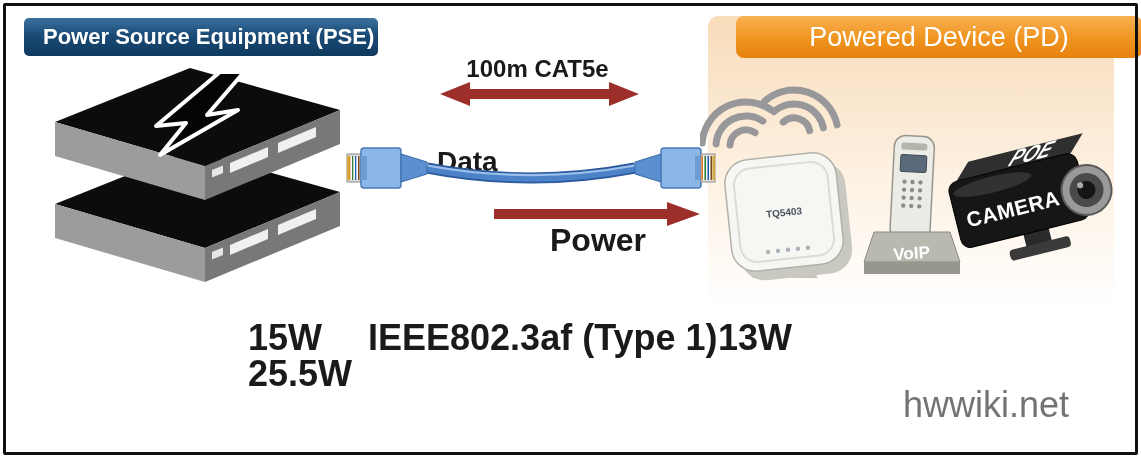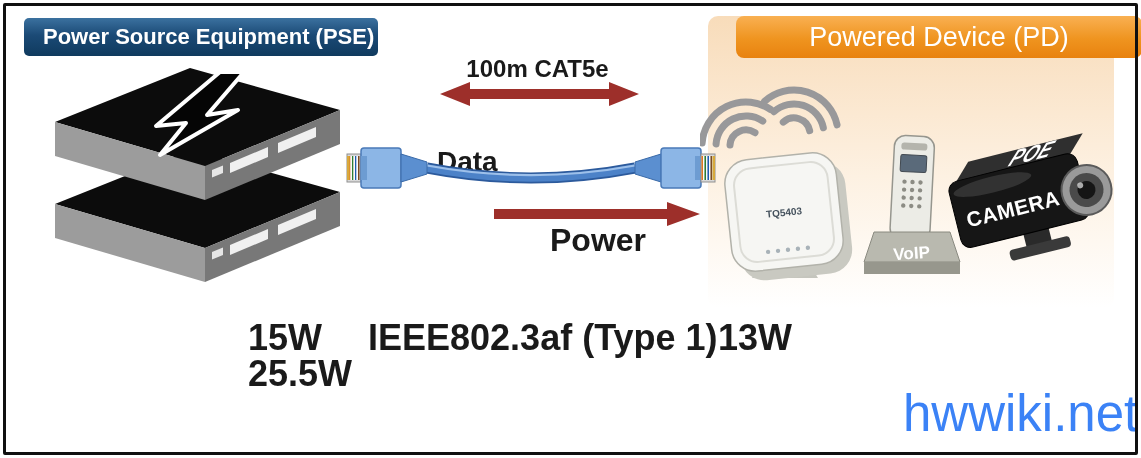--- a/index.html
+++ b/index.html
@@ -28,21 +28,21 @@
   }
   .cat5e-label{left:420px;top:55px;width:235px;text-align:center;font-size:24px;font-weight:bold;}
   .data-label{left:437px;top:101px;width:205px;text-align:left;font-size:28px;font-weight:bold;margin-top:45px;}
   .power-label{left:494px;top:222px;width:208px;text-align:center;font-size:32px;font-weight:bold;}
 
   .spec-table{left:248px;top:320px;}
   .spec-row{display:flex;height:36px;align-items:center;font-size:36px;font-weight:bold;white-space:nowrap;}
   .spec-col-pse{width:120px;}
   .spec-col-std{width:350px;}
 
-  .watermark{left:903px;top:384px;font-size:51px;color:#3b82f6;}
+  .watermark{left:903px;top:384px;font-size:36px;color:#737373;}
 </style>
 </head>
 <body>
 
 <div id="canvas">
 
   <div class="abs pd-panel"></div>
 
   <div class="abs pse-header">
     <span>Power Source Equipment (PSE)</span>

